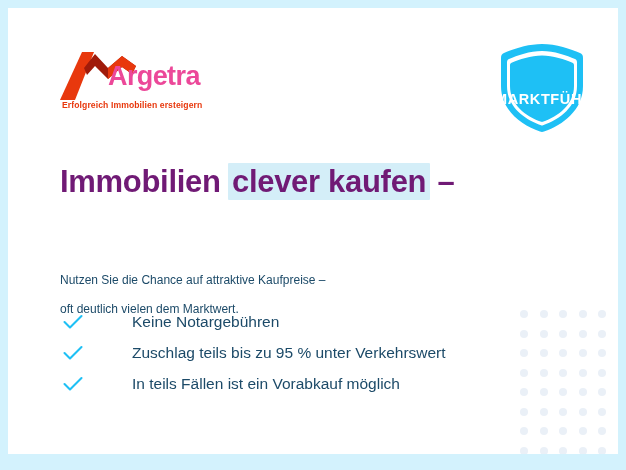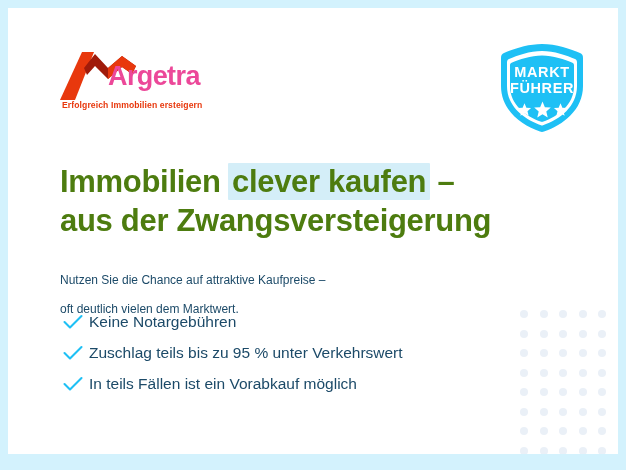--- a/index.html
+++ b/index.html
@@ -100,21 +100,21 @@
     z-index: 3;
   }
   .badge svg { display: block; }
   .badge-text {
     position: absolute;
     left: 0;
     top: 0;
     width: 94px;
     height: 92px;
     display: flex;
-    flex-direction: column;
+    flex-direction: row;
     align-items: center;
     justify-content: flex-start;
     padding-top: 22px;
     box-sizing: border-box;
     pointer-events: none;
   }
   .badge-line {
     color: #ffffff;
     font-size: 14.5px;
     font-weight: bold;
@@ -129,21 +129,21 @@
   }
 
   
   .headline {
     position: absolute;
     left: 52px;
     top: 133px;
     z-index: 2;
     font-size: 31px;
     font-weight: bold;
-    color: #4d7c0f;
+    color: #701a75;
     line-height: 39px;
     letter-spacing: -0.3px;
     white-space: nowrap;
   }
   .hl-mark {
     background: #d4eef8;
     padding: 1px 4px;
     margin: 0 -1px;
     border-radius: 1px;
   }
@@ -165,20 +165,21 @@
   .bullets {
     position: absolute;
     left: 55px;
     top: 298px;
     z-index: 2;
   }
   .bullet {
     display: flex;
     align-items: center;
     height: 31px;
+    gap: 43px;
   }
   .bullet-check {
     width: 26px;
     flex: 0 0 26px;
     display: flex;
     align-items: center;
     justify-content: flex-start;
   }
   .bullet-label {
     font-size: 15.5px;
@@ -265,21 +266,20 @@
             </svg>
           <svg width="15" height="15" viewBox="0 0 24 24">
               <polygon fill="#ffffff" points="12,2 15,9 22.5,9.6 16.8,14.6 18.6,22 12,18 5.4,22 7.2,14.6 1.5,9.6 9,9"></polygon>
             </svg>
         </span>
       </div>
     </div>
 
     <h1 class="headline">
       <span><span>Immobilien </span><span class="hl-mark">clever kaufen</span><span> –</span></span><br>
-      <span>aus der Zwangsversteigerung</span>
     </h1>
 
     <p class="subhead">
       <span>Nutzen Sie die Chance auf attraktive Kaufpreise –</span><br>
       <span>oft deutlich vielen dem Marktwert.</span>
     </p>
 
     <ul class="bullets" style="list-style:none;margin:0;padding:0;">
       <li class="bullet">
         <span class="bullet-check">

